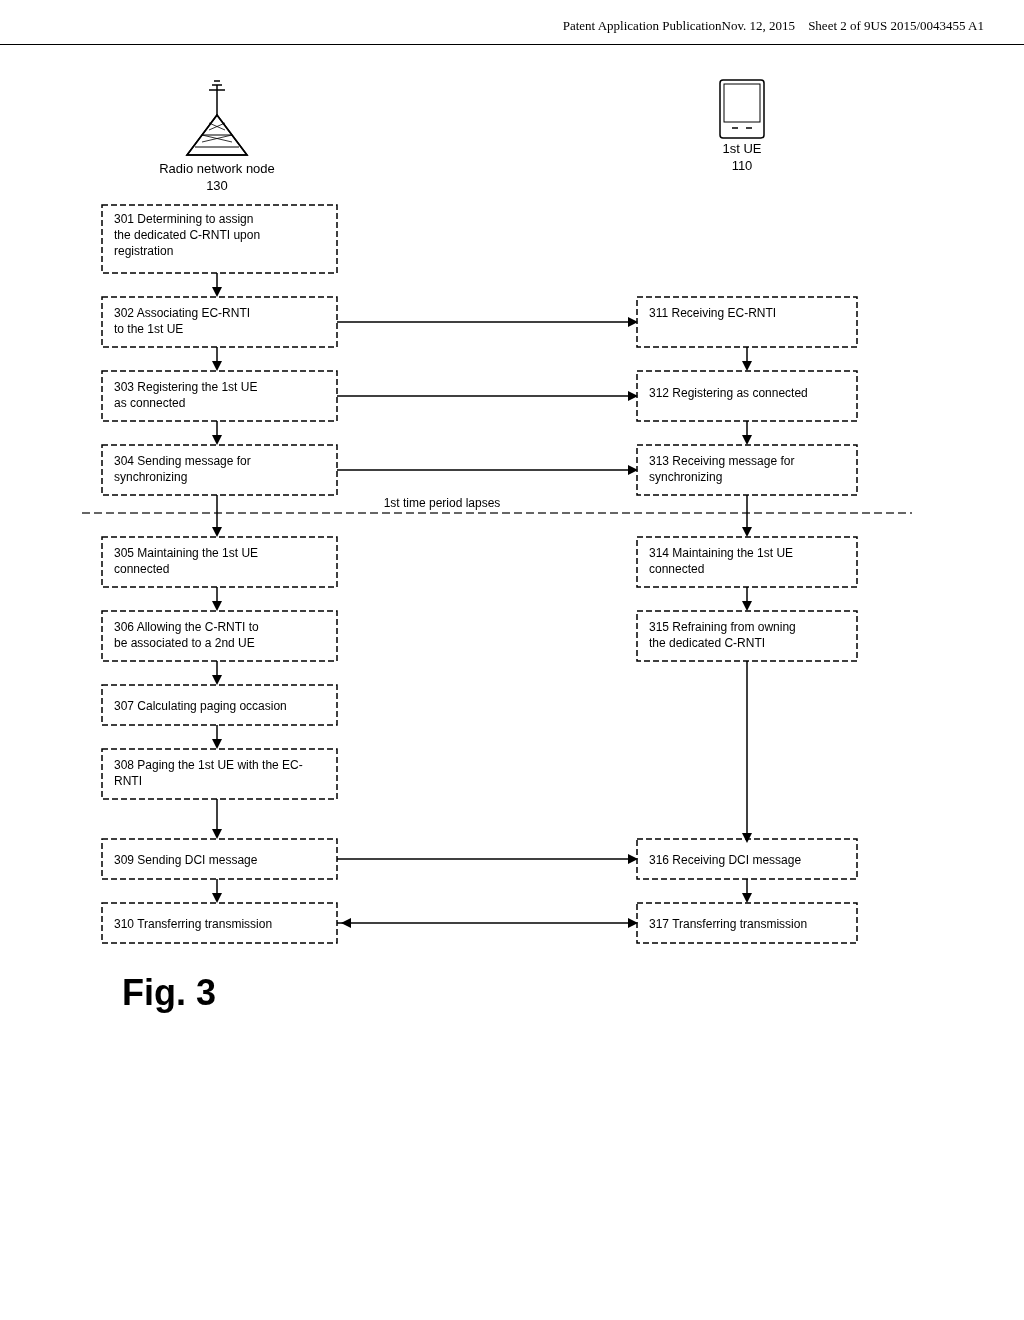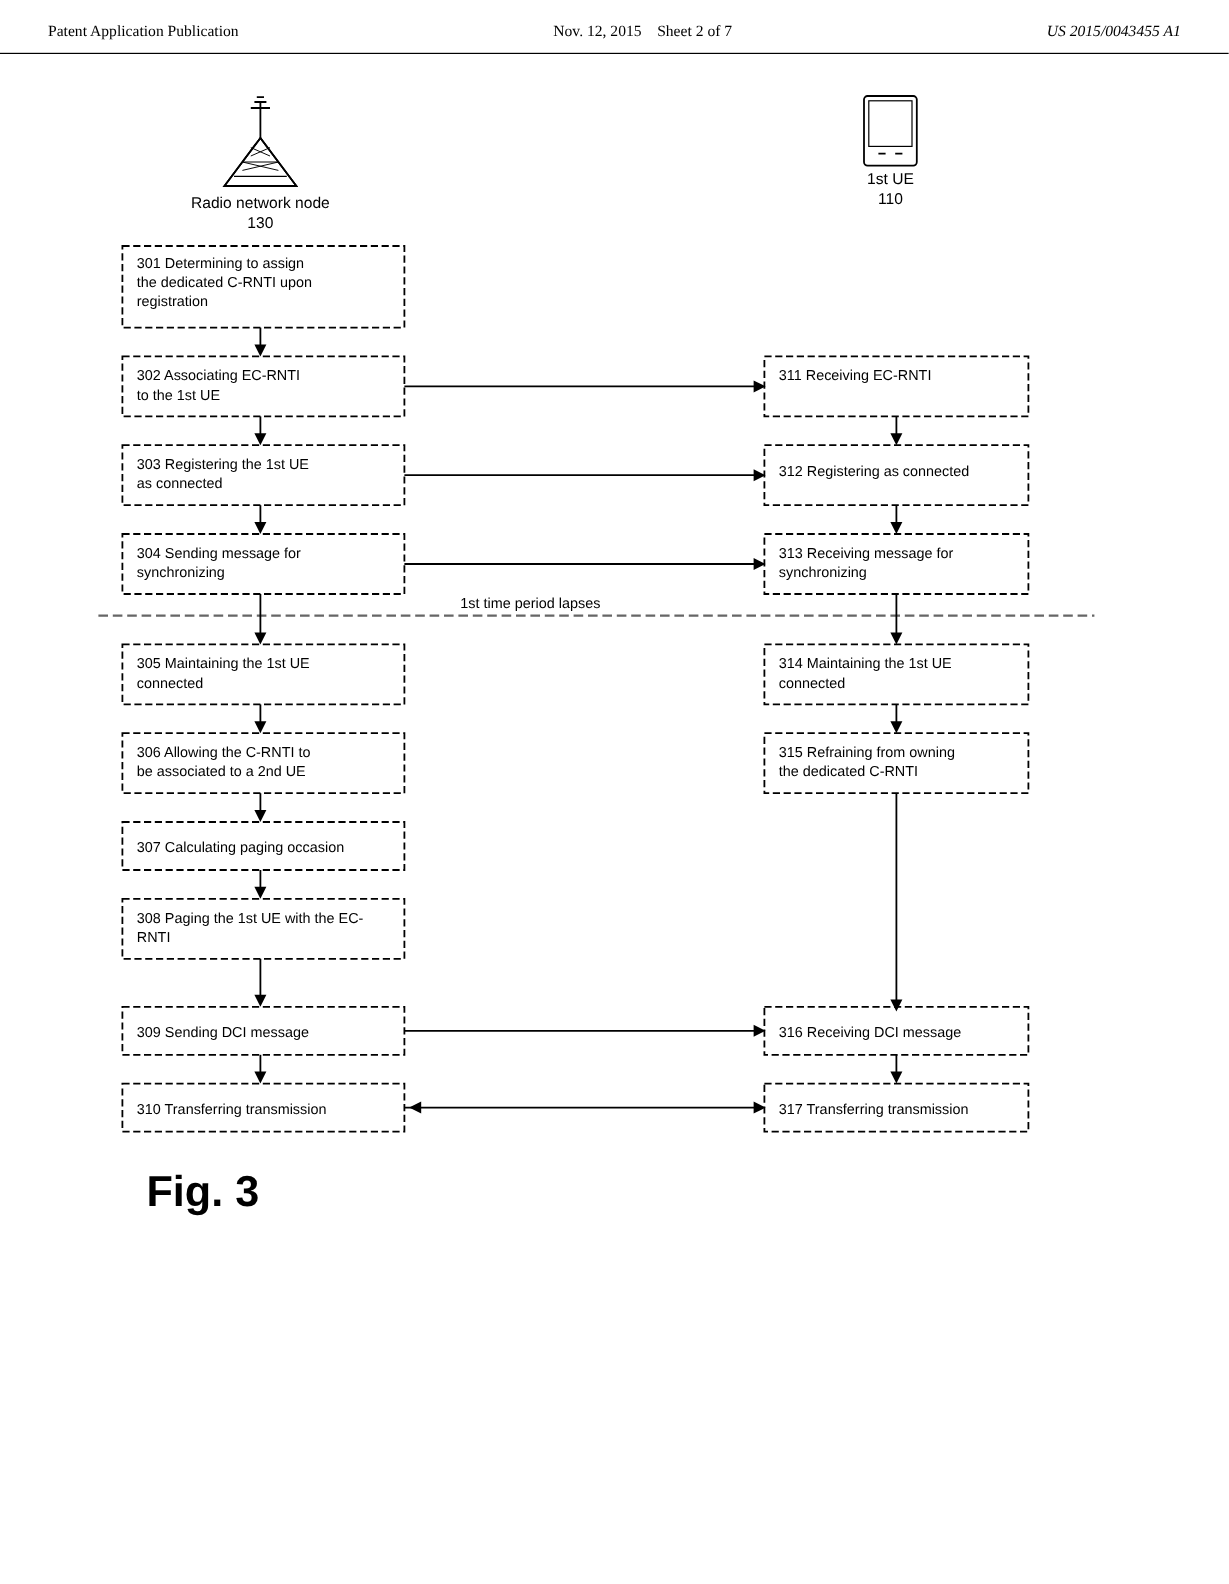--- a/index.html
+++ b/index.html
@@ -7,45 +7,45 @@
       background: #fff;
       font-family: 'Times New Roman', Times, serif;
       width: 1024px;
       min-height: 1320px;
       position: relative;
       overflow-x: hidden;
     }
 
     .page-header {
       display: flex;
-      justify-content: space-between;
+      justify-content: flex-end;
       align-items: flex-start;
       padding: 18px 40px 10px 40px;
       border-bottom: 1px solid #000;
       font-size: 13px;
     }
 
     .header-left { font-weight: normal; }
     .header-center { text-align: center; }
-    .header-right { text-align: right; font-style: italic; }
+    .header-right { text-align: right; }
 
     
     .diagram-svg {
       display: block;
       margin: 0 auto;
     }
   </style>
 </head>
 <body>
 
 <div class="page-header">
   <div class="header-left">Patent Application Publication</div>
   <div class="header-center">
     <span>Nov. 12, 2015</span>&nbsp;&nbsp;&nbsp;
-    <span>Sheet 2 of 7</span>
+    <span>Sheet 2 of 9</span>
   </div>
   <div class="header-right">US 2015/0043455 A1</div>
 </div>
 
 <svg class="diagram-svg" width="900" height="1170" viewBox="0 0 900 1170">
 
   <g transform="translate(155,30)">
 
     <line x1="0" y1="40" x2="0" y2="10" stroke="#000" stroke-width="1.5"></line>
     <line x1="-8" y1="15" x2="8" y2="15" stroke="#000" stroke-width="1.5"></line>

